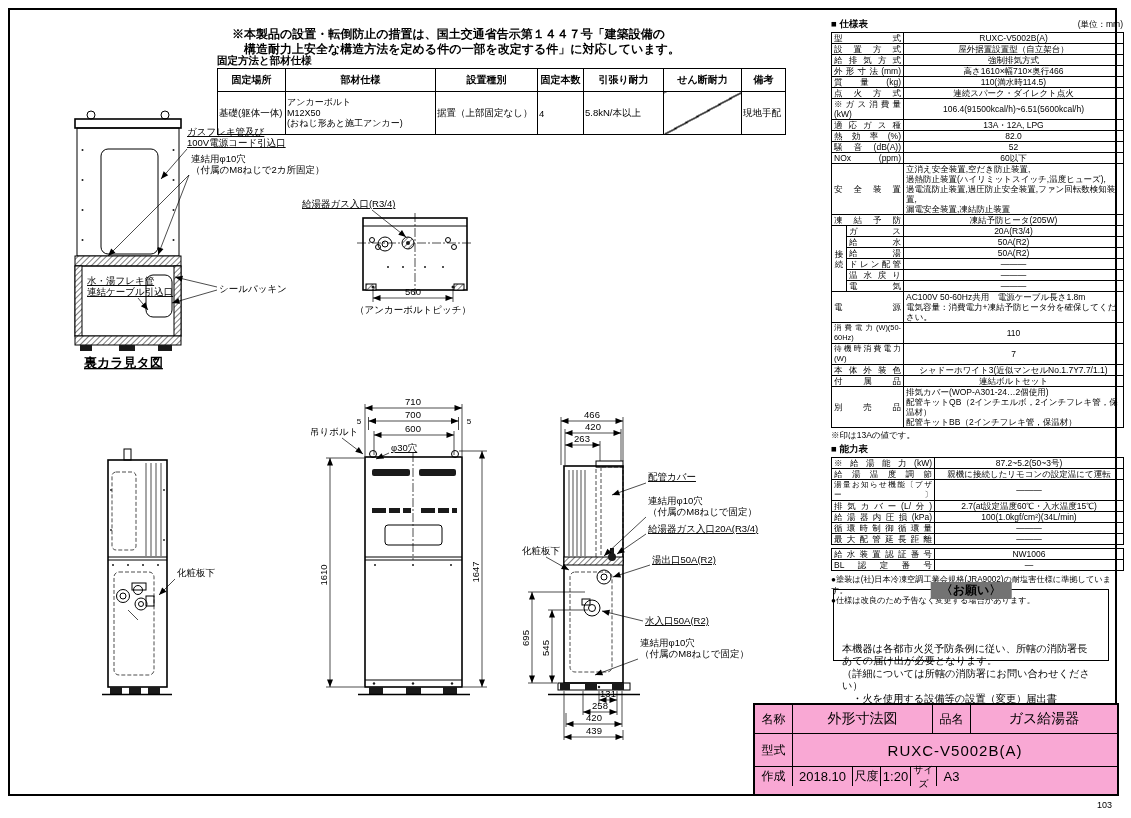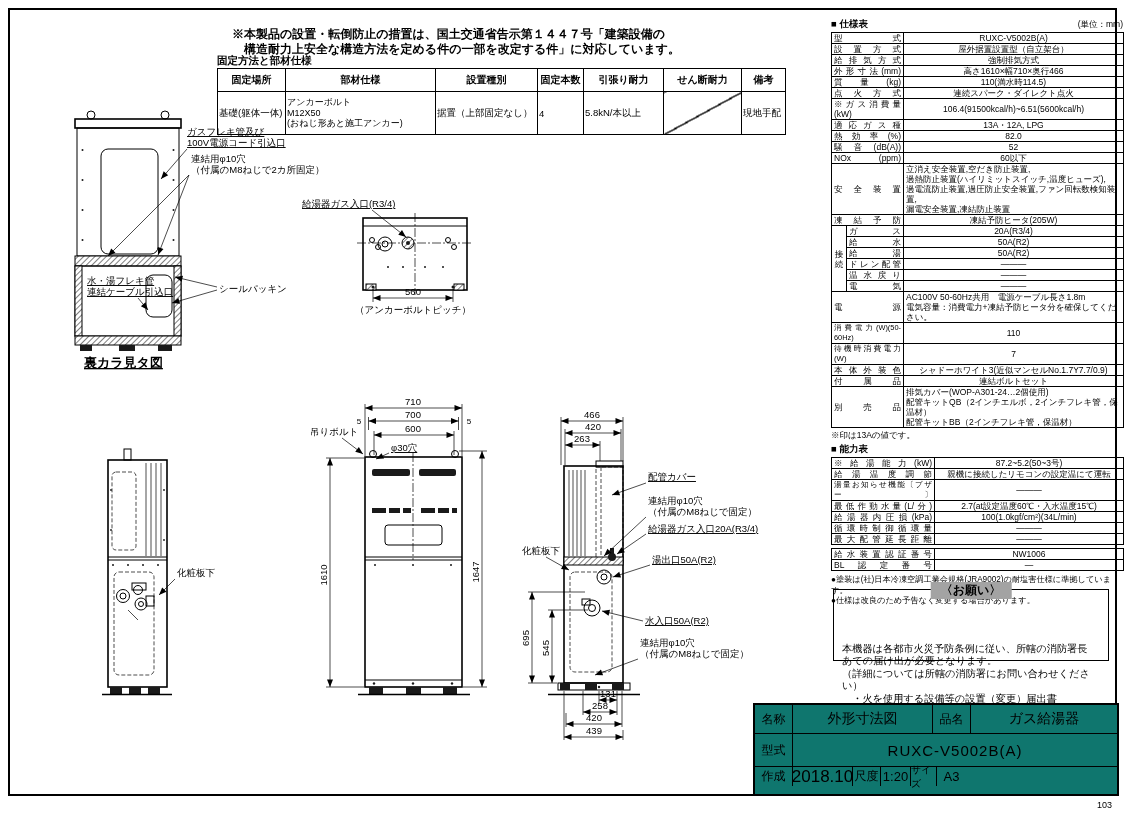--- a/index.html
+++ b/index.html
@@ -45,35 +45,35 @@
   td.val{text-align:center;}
   td.vleft{text-align:left;}
   td.s8{font-size:7.6px;line-height:8.6px;padding:1px 2px;}
   .spec-foot{font-size:8.5px;margin:2px 0 1px 0;}
   .cap-head{font-size:9.5px;font-weight:bold;margin:1px 0;}
   table.cert{margin-top:3px;border-radius:6px;}
   .spec-notes{font-size:8.2px;line-height:10.5px;margin-top:4px;}
 
   
   .request{position:absolute;left:833px;top:589px;width:276px;height:72px;border:1.5px solid #000;box-sizing:border-box;}
-  .req-title{position:absolute;top:-8px;left:50%;transform:translateX(-50%);background:#a3a3a3;padding:0 10px;
+  .req-title{position:absolute;top:-8px;left:50%;transform:translateX(-50%);background:#737373;padding:0 10px;
              font-size:12px;font-weight:bold;white-space:nowrap;}
   .req-lines{padding:7px 4px 0 8px;font-size:10.2px;line-height:12.4px;margin-top:46px;}
 
   
-  .tblock{position:absolute;left:753px;top:703px;width:366px;height:93px;border:2px solid #000;box-sizing:border-box;background:#0f766e;}
+  .tblock{position:absolute;left:753px;top:703px;width:366px;height:93px;border:2px solid #000;box-sizing:border-box;background:#f9a8d4;}
   .tb-row{display:flex;box-sizing:border-box;}
   .tb-row+.tb-row{border-top:1.5px solid #000;}
   .tb-cell{display:flex;align-items:center;justify-content:center;box-sizing:border-box;}
   .tb-cell+.tb-cell{border-left:1.5px solid #000;}
-  .r1{height:28px;} .r2{height:33px;} .r3{height:20px;}
+  .r1{height:28px;} .r2{height:33px;} .r3{height:20px;text-align:center;}
   .tb-lab{font-size:12px;width:37px;flex:none;}
   .tb-lab.sm2{font-size:10px;width:26px;}
   .tb-val{font-size:14px;flex:1;}
-  .w140{flex:none;width:140px;} .w38{flex:none;width:38px;} .w60{flex:none;width:60px;font-size:17px;}
+  .w140{flex:none;width:140px;} .w38{flex:none;width:38px;} .w60{flex:none;width:60px;font-size:13px;}
   .w28{flex:none;width:28px;font-size:12px;} .w30{flex:none;width:30px;font-size:13px;}
   .big{font-size:15px;letter-spacing:1px;}
   .co{gap:5px;}
   .logo{font-size:20px;font-weight:900;letter-spacing:0;}
   .co-suffix{font-size:14px;letter-spacing:3px;}
 
   .pageno{position:absolute;left:1097px;top:800px;font-size:9px;}
 </style>
 </head>
 <body>
@@ -479,21 +479,21 @@
       <tr>
             <td class="lab" colspan="2" style="font-size:7.4px">消費電力(W)(50-60Hz)</td>
             <td class="val">110</td>
           </tr>
       <tr>
             <td class="lab" colspan="2" style="font-size:7.8px">待機時消費電力(W)</td>
             <td class="val">7</td>
           </tr>
       <tr>
             <td class="lab" colspan="2">本体外装色</td>
-            <td class="val">シャドーホワイト3(近似マンセルNo.1.7Y7.7/0.9)</td>
+            <td class="val">シャドーホワイト3(近似マンセルNo.1.7Y7.7/1.1)</td>
           </tr>
       <tr>
             <td class="lab" colspan="2">付属品</td>
             <td class="val">連結ボルトセット</td>
           </tr>
       <tr>
             <td class="lab" colspan="2">別売品</td>
             <td class="vleft pre s8">排気カバー(WOP-A301-24…2個使用)
 配管キットQB（2インチエルボ，2インチフレキ管，保温材）
 配管キットBB（2インチフレキ管，保温材）</td>
@@ -514,21 +514,21 @@
           </tr>
       <tr>
             <td class="lab">給湯温度調節</td>
             <td class="val">親機に接続したリモコンの設定温にて運転</td>
           </tr>
       <tr>
             <td class="lab" style="font-size:7.6px">湯量お知らせ機能〔ブザー〕</td>
             <td class="val">———</td>
           </tr>
       <tr>
-            <td class="lab">最低作動水量(L/分)</td>
+            <td class="lab">排気カバー(L/分)</td>
             <td class="val">2.7(at設定温度60℃・入水温度15℃)</td>
           </tr>
       <tr>
             <td class="lab">給湯器内圧損(kPa)</td>
             <td class="val">100(1.0kgf/cm²)(34L/min)</td>
           </tr>
       <tr>
             <td class="lab">循環時制御循環量</td>
             <td class="val">———</td>
           </tr>

